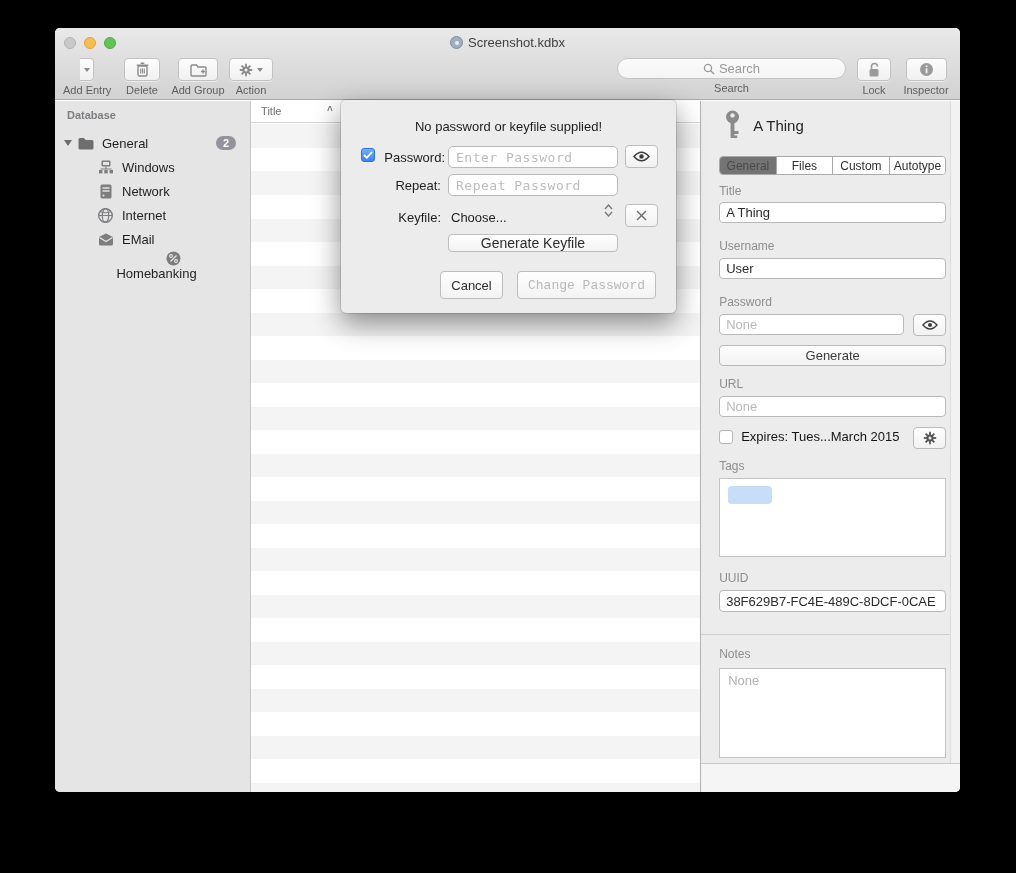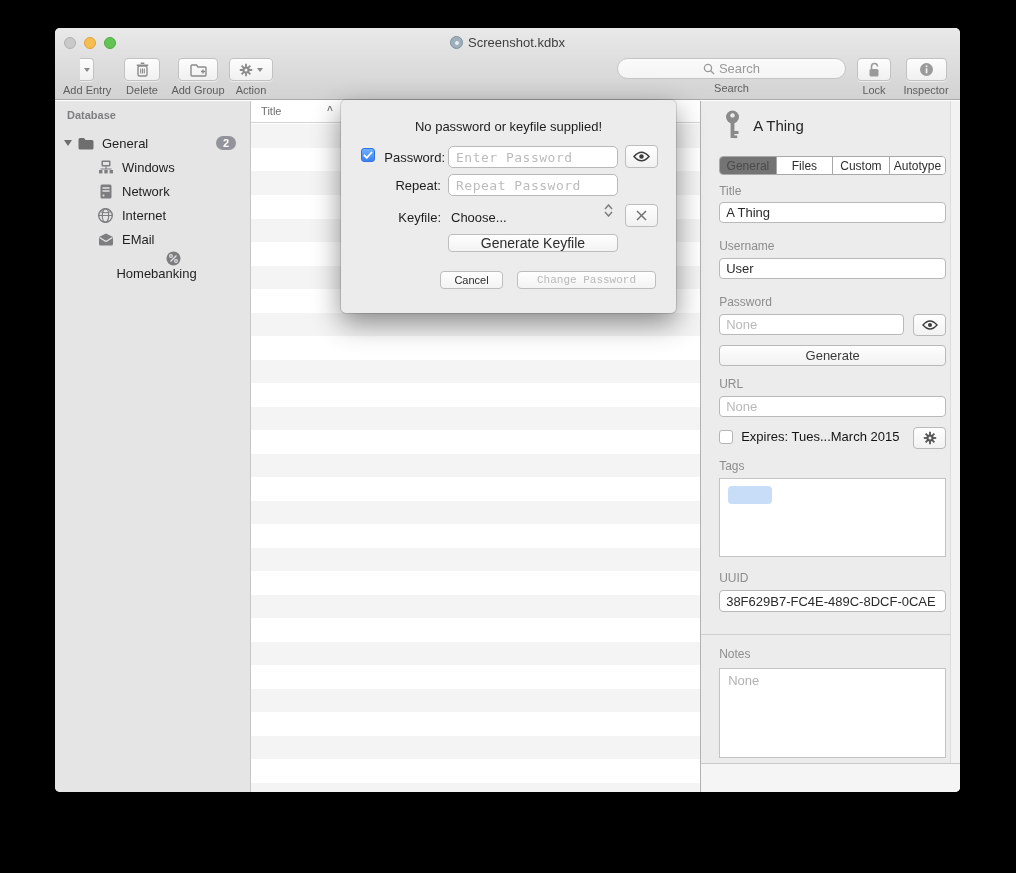--- a/index.html
+++ b/index.html
@@ -66,21 +66,21 @@
   .pfooter { position:absolute; left:0; bottom:0; width:100%; height:29px; background:#f5f5f5; border-top:1px solid #c9c9c9; }
   .scrolltrack { position:absolute; right:0; top:0; bottom:29px; width:10px; background:#f2f2f2; border-left:1px solid #dcdcdc; }
 
   
   .dialog { position:absolute; left:286px; top:72px; width:335px; height:213px; background:#ececec; border-radius:5px; box-shadow:0 10px 28px rgba(0,0,0,.45), 0 0 0 1px rgba(0,0,0,.12); z-index:50; font-size:13px; color:#1d1d1d; }
   .dmsg { position:absolute; top:19px; width:100%; text-align:center; }
   .dlabel { position:absolute; width:84px; text-align:right; left:16px; }
   .dfield { position:absolute; left:107px; width:170px; height:22px; background:#fff; border:1px solid #b9b9b9; border-radius:5px; padding:0 7px; font-size:13px; }
   .dfield::placeholder { font-family:"DejaVu Sans Mono",monospace; color:#bcbcbc; opacity:1; letter-spacing:0.5px; }
   .sqbtn { position:absolute; left:284px; width:33px; height:23px; background:linear-gradient(#fefefe,#f1f1f1); border:1px solid #bdbdbd; border-radius:4px; display:flex; align-items:center; justify-content:center; }
-  .dbtn { position:absolute; height:18px; background:linear-gradient(#fefefe,#f3f3f3); border:1px solid #bdbdbd; border-radius:4px; font-size:11px; color:#2c2c2c; display:flex; align-items:center; justify-content:center; }
+  .dbtn { position:absolute; height:28px; background:linear-gradient(#fefefe,#f3f3f3); border:1px solid #bdbdbd; border-radius:4px; font-size:13px; color:#2c2c2c; display:flex; align-items:center; justify-content:center; }
   .dbtn.disabled { color:#b9b9b9;font-family:Liberation Mono, monospace; }
   .stepper { position:absolute; left:263px; top:104px; display:flex; flex-direction:column; gap:1px; align-items:center; }
 </style>
 </head>
 <body>
 
 <div class="window">
 
   <div class="chrome">
     <div class="lights">

